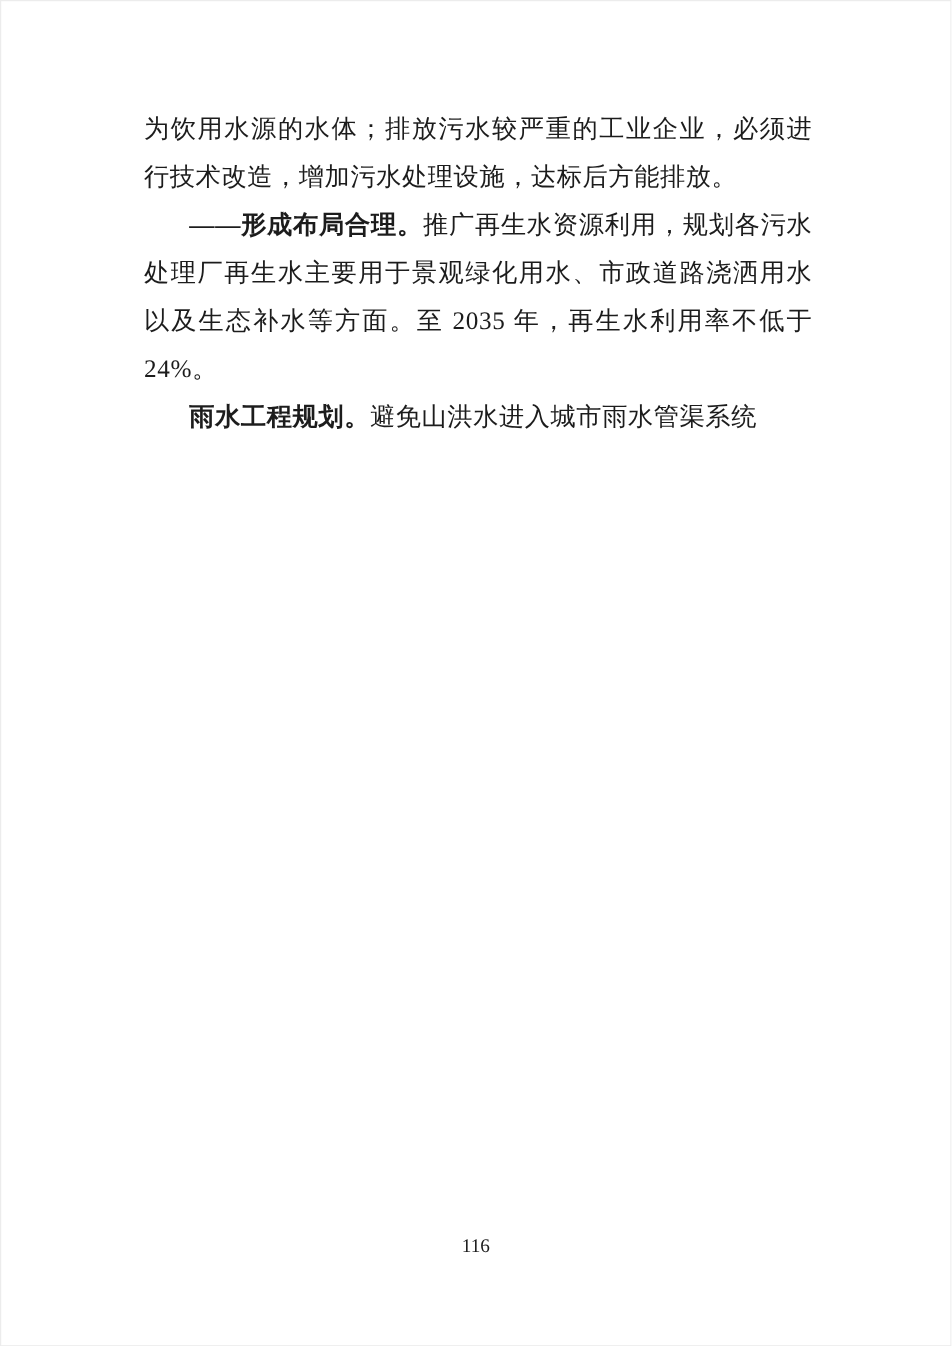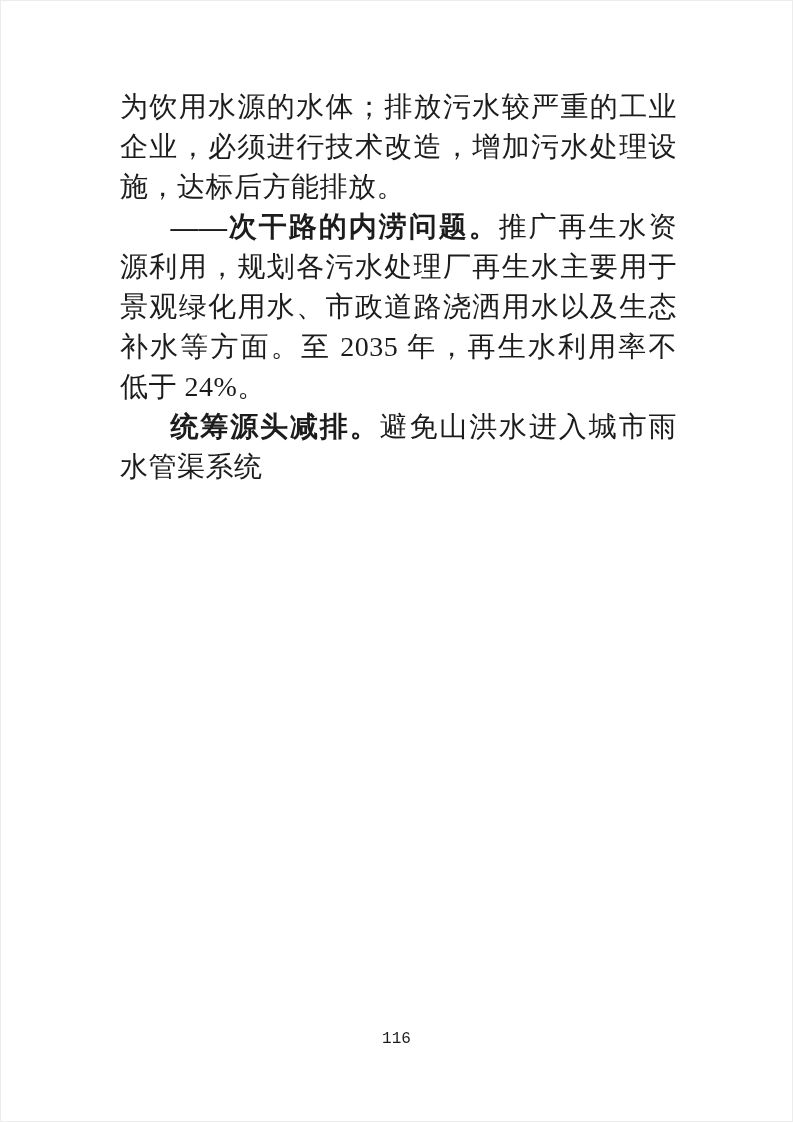--- a/index.html
+++ b/index.html
@@ -16,21 +16,21 @@
     border: 1px solid #ececec;
     overflow: hidden;
     font-family: "Liberation Serif", "DejaVu Serif", serif;
     color: #1c1c1c;
   }
   .text-block {
     position: absolute;
     left: 119px;
     top: 86px;
     width: 557px;
-    font-size: 28px;
+    font-size: 21px;
     line-height: 40px;
     text-align: justify;
     text-justify: inter-character;
     letter-spacing: 0.5px;
   }
   .text-block p {
     margin: 0;
     padding: 0;
   }
   .text-block p.indented {
@@ -42,26 +42,26 @@
   }
   .page-number {
     position: absolute;
     left: 0;
     top: 1028px;
     width: 100%;
     text-align: center;
     font-size: 16px;
     line-height: 20px;
     color: #1c1c1c;
-    font-family: Liberation Mono, monospace;
+    font-family: Liberation Serif, serif;
   }
 </style>
 </head>
 <body>
 
 <div class="page">
   <div class="text-block" id="text-block">
       <p><span>为饮用水源的水体；排放污水较严重的工业企业，必须进行技术改造，增加污水处理设施，达标后方能排放。</span></p>
-      <p class="indented"><b>——次干路的内涝问题。</b><span>推广再生水资源利用，规划各污水处理厂再生水主要用于景观绿化用水、市政道路浇洒用水以及生态补水等方面。至 2035 年，再生水利用率不低于 24%。</span></p>
-      <p class="indented"><b>统筹源头减排。</b><span>避免山洪水进入城市雨水管渠系统</span></p>
+      <p class="indented"><b>——形成布局合理。</b><span>推广再生水资源利用，规划各污水处理厂再生水主要用于景观绿化用水、市政道路浇洒用水以及生态补水等方面。至 2035 年，再生水利用率不低于 24%。</span></p>
+      <p class="indented"><b>雨水工程规划。</b><span>避免山洪水进入城市雨水管渠系统</span></p>
     </div>
   <div class="page-number">116</div>
 </div>
 
 </body></html>

